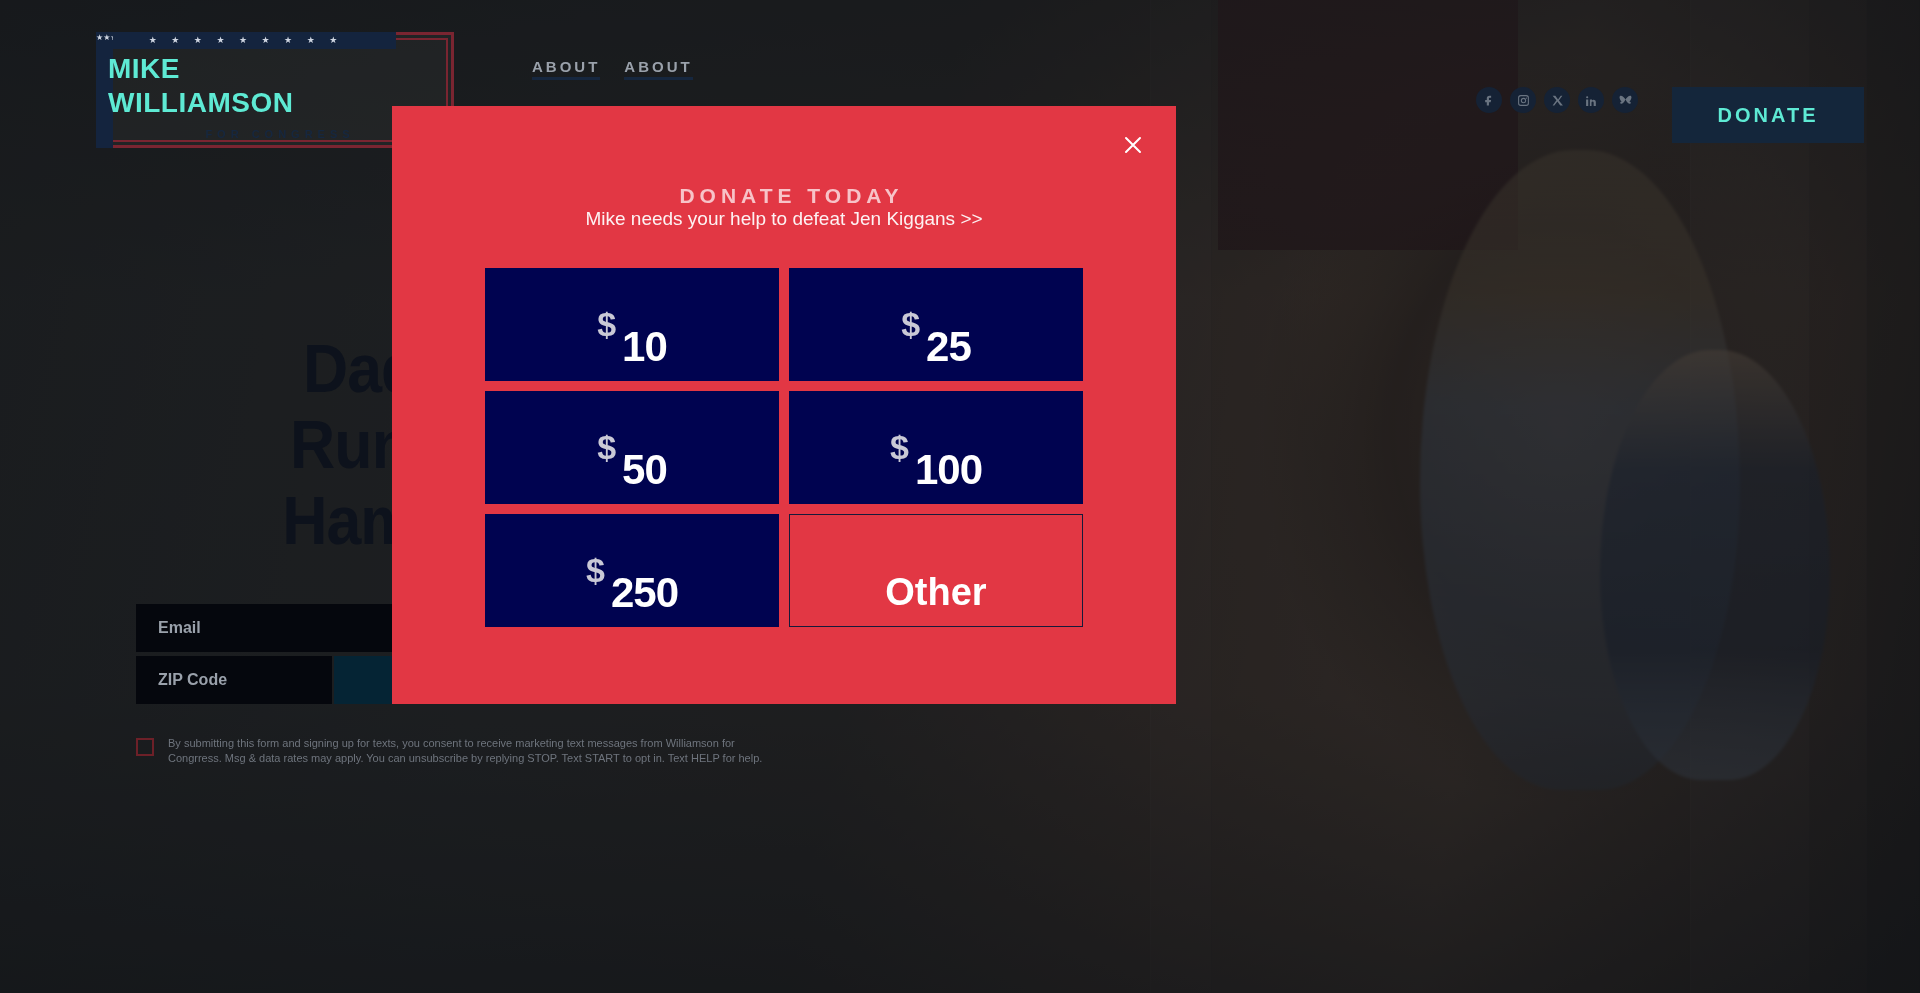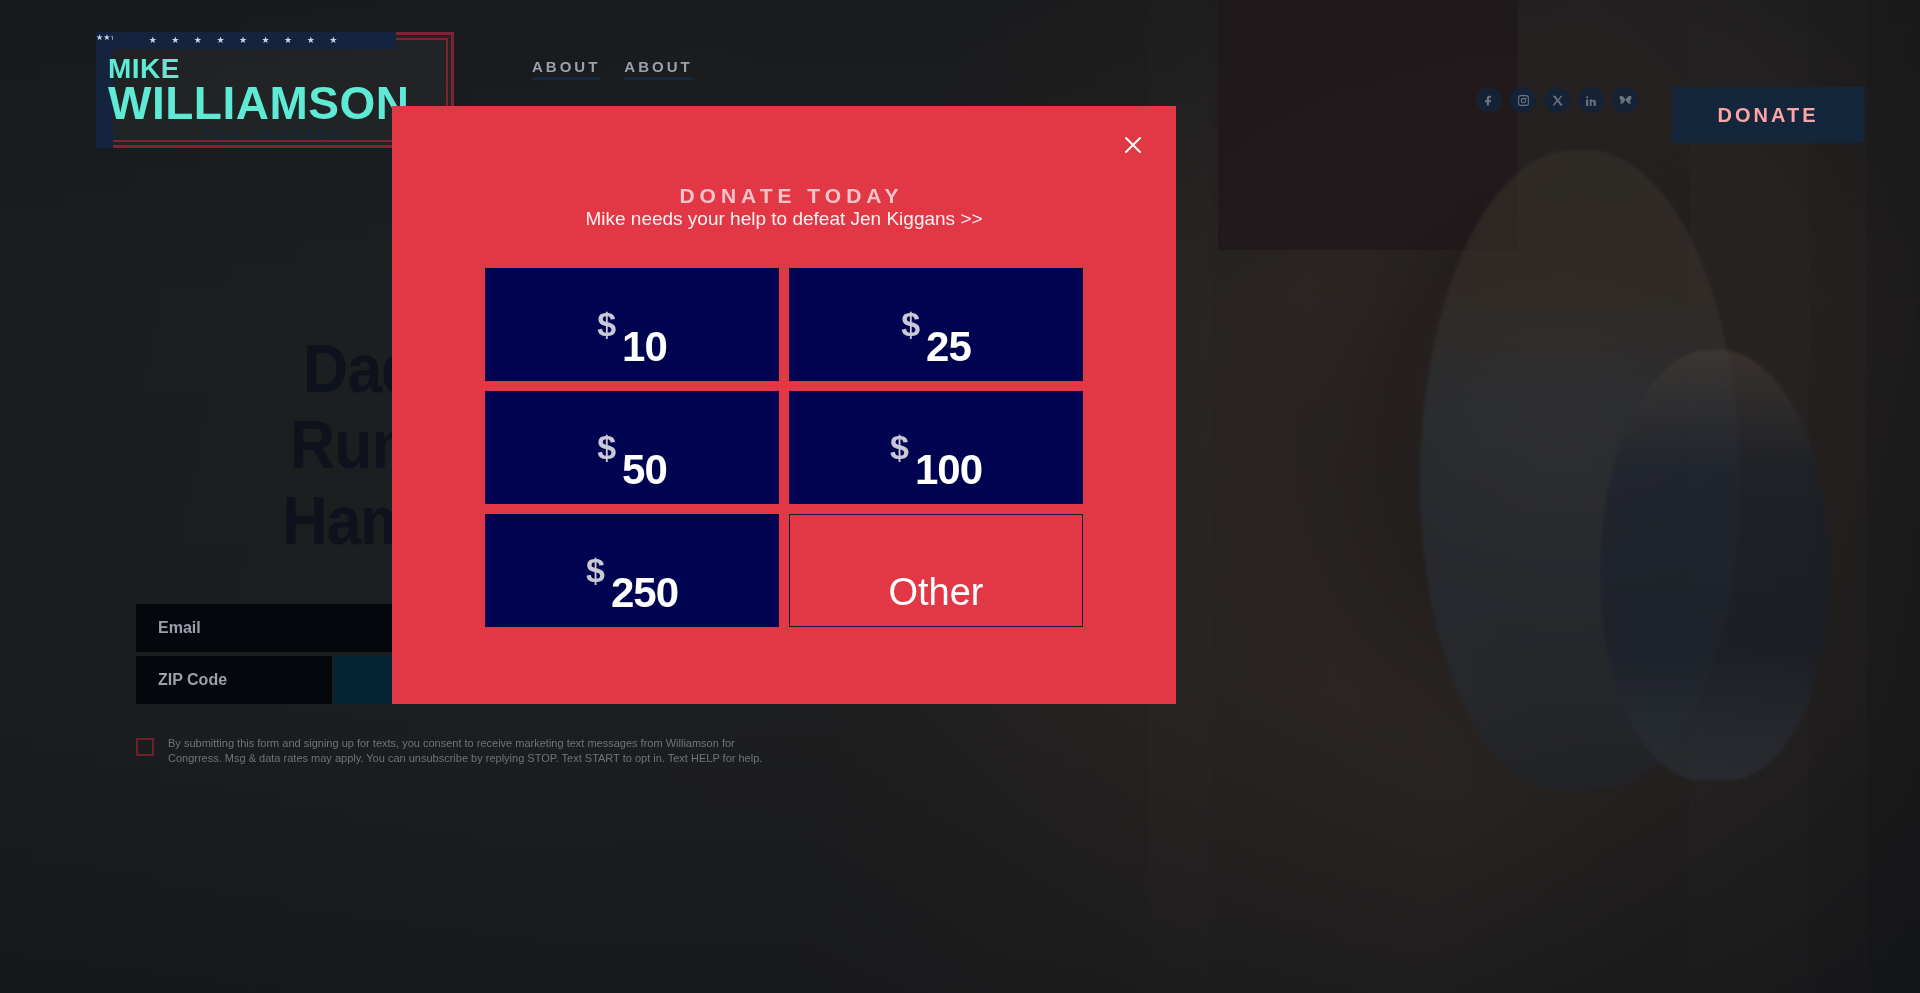--- a/index.html
+++ b/index.html
@@ -132,21 +132,21 @@
   }
   .logo-text {
     position: absolute;
     left: 12px; right: 14px; top: 22px;
     text-align: left;
     color: #5eead4;
     font-weight: 700;
     letter-spacing: .5px;
   }
   .logo-line1 { font-size: 28px; line-height: 30px; }
-  .logo-line2 { font-size: 46px; line-height: 38px; }
+  .logo-line2 { font-size: 28px; line-height: 38px; }
   .logo-line3 {
     position: absolute;
     left: 24px; right: 14px; bottom: 8px;
     text-align: center;
     color: #16273f;
     font-size: 11px;
     font-weight: 700;
     letter-spacing: 5px;
   }
 
@@ -185,21 +185,21 @@
     align-items: center;
     justify-content: center;
     color: #5f6a78;
     cursor: pointer;
   }
   .social-icon svg { width: 13px; height: 13px; fill: #6a7481; }
 
   .donate-btn {
     width: 192px; height: 56px;
     background: #14263b;
-    color: #fca5a5;
+    color: #5eead4;
     font-size: 20px;
     font-weight: 600;
     letter-spacing: 3px;
     display: flex;
     align-items: center;
     justify-content: center;
     border: none;
     cursor: pointer;
     font-family: inherit;
   }
@@ -341,21 +341,21 @@
     font-weight: 800;
     letter-spacing: -1px;
     margin-top: 44px;
   }
   .amount-btn.other {
     background: transparent;
     border: 1px solid #171a3a;
   }
   .amount-btn.other .num {
     font-size: 38px;
-    font-weight: 400;
+    font-weight: 700;
     letter-spacing: 0;
   }
 </style>
 </head>
 <body>
 
 <div id="page">
 
   <div class="hero-photo">
     <div class="photo-door"></div>

